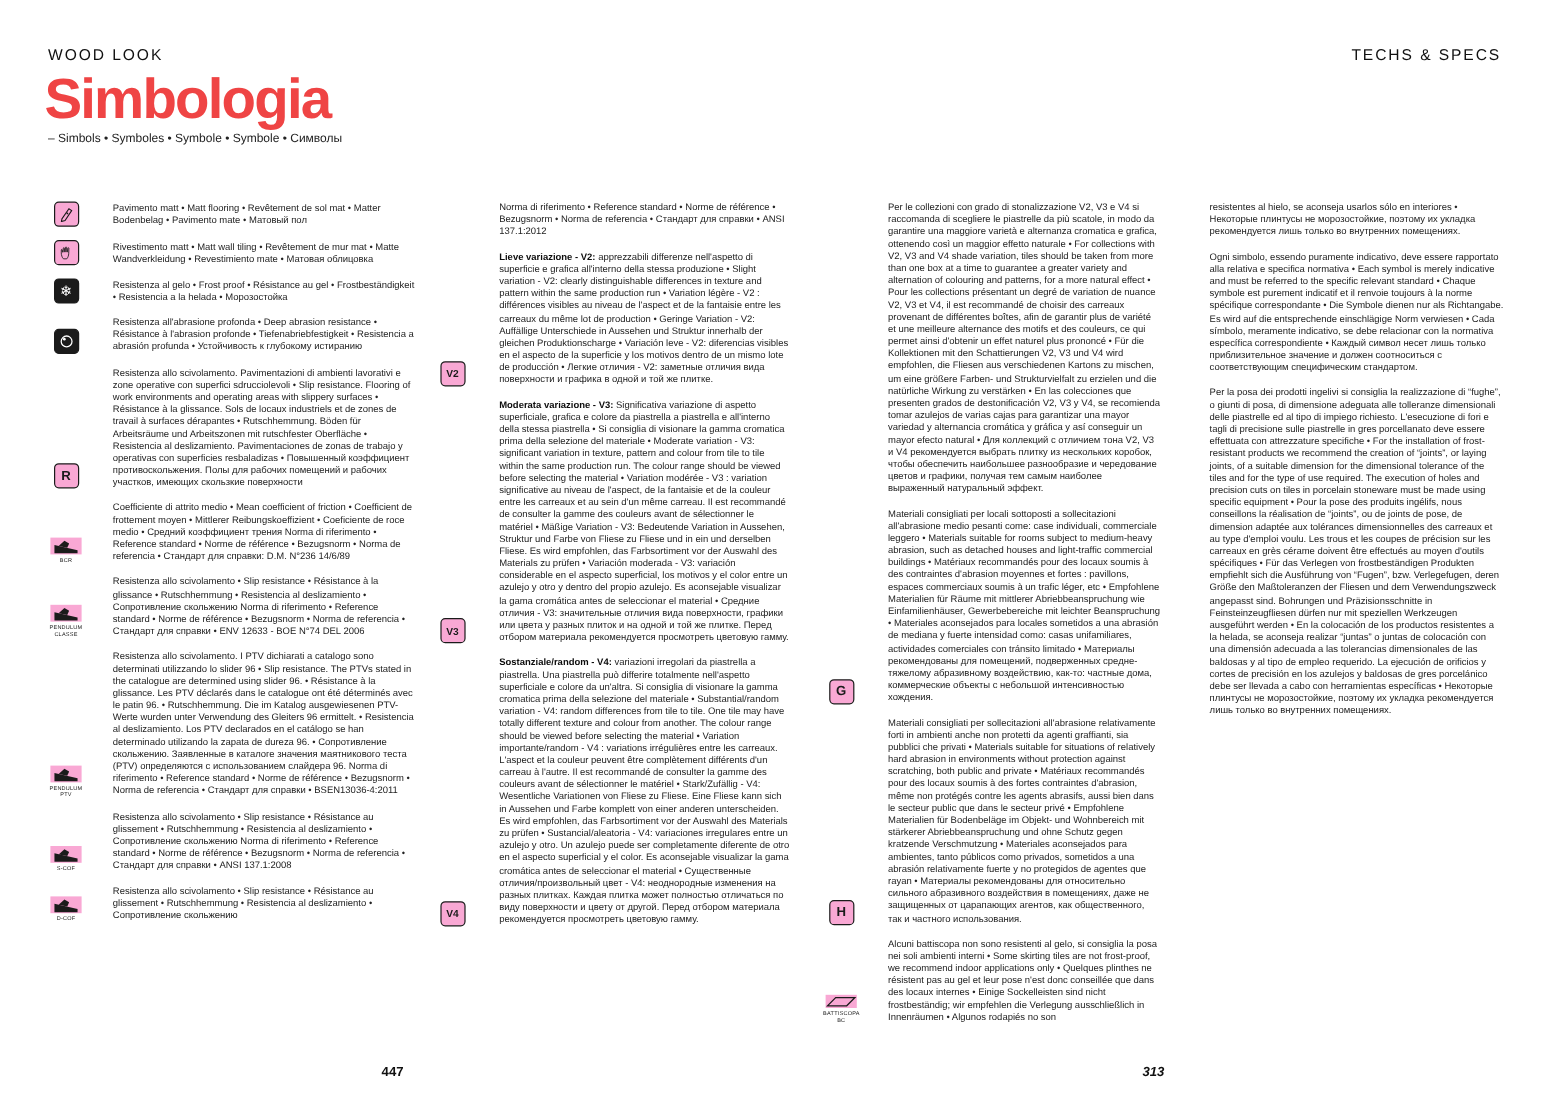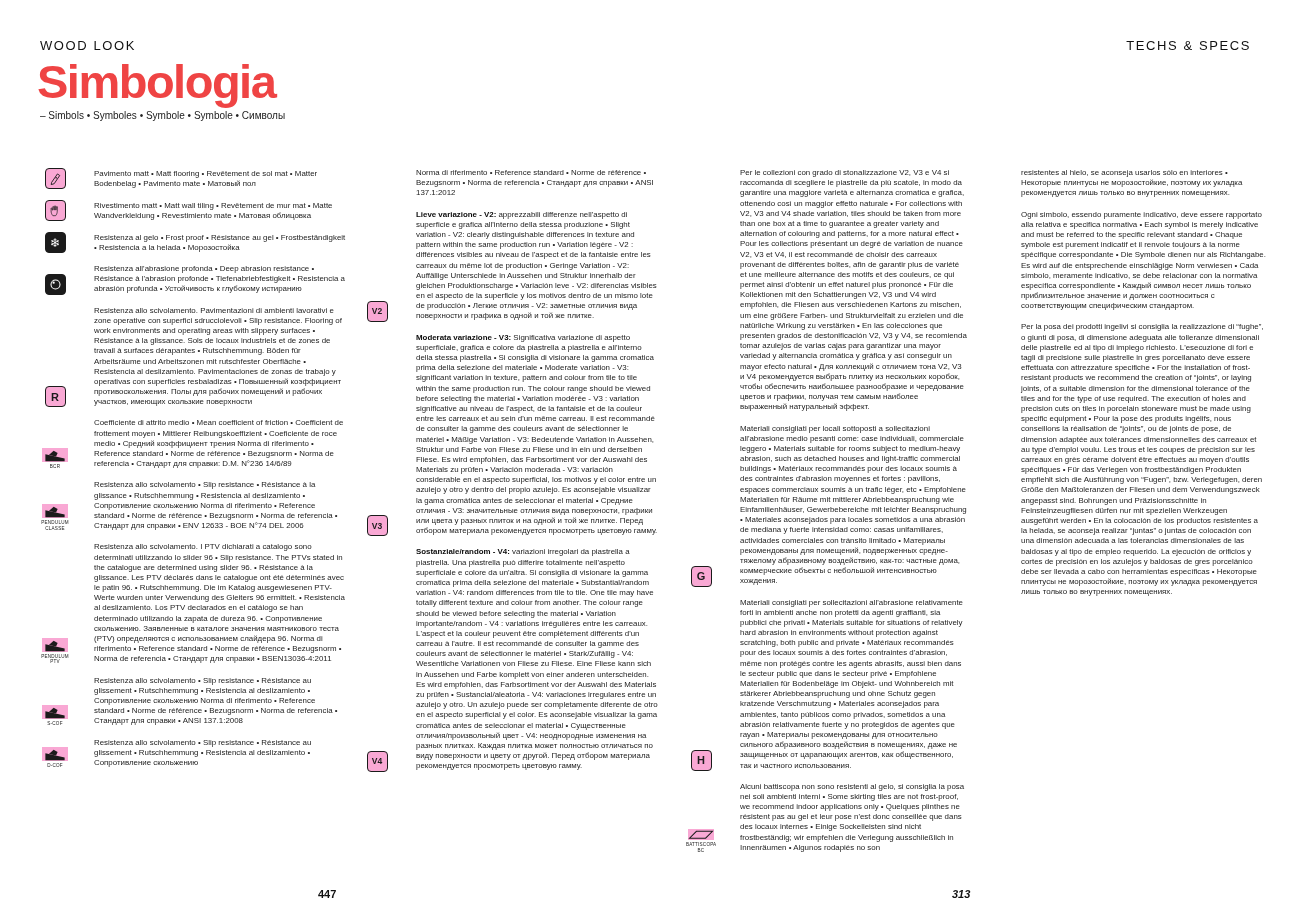--- a/index.html
+++ b/index.html
@@ -7,21 +7,21 @@
         font-family:"Liberation Sans", sans-serif;overflow:hidden;}
   .kicker{position:absolute;top:38px;font-size:13px;letter-spacing:1.6px;font-weight:500;color:#111;}
   .kicker-left{left:40px;}
   .kicker-right{right:40px;}
   .title{position:absolute;left:37px;top:54px;font-size:47px;font-weight:800;letter-spacing:-1.5px;color:#ef4444;text-align:center;}
   .subtitle{position:absolute;left:40px;top:110px;font-size:10px;color:#222;text-align:right;}
   .col{position:absolute;top:168px;display:flex;flex-direction:column;gap:11px;}
   .col1{left:40px;width:306px;}
   .col2{left:362px;width:296px;}
   .col3{left:686px;width:281px;}
-  .col4{left:1008px;width:245px;margin-left:13px;}
+  .col4{left:1008px;width:245px;}
   .entry{display:flex;gap:24px;align-items:flex-end;}
   .gutter{width:30px;flex:0 0 30px;display:flex;flex-direction:column;align-items:center;}
   .etext{flex:1;font-size:7.9px;line-height:1.29;color:#222;}
   .etext b{color:#0c0c0c;}
   .para{font-size:7.9px;line-height:1.29;color:#222;}
   .sym{box-sizing:border-box;width:21px;height:21px;border:1.3px solid #1b1b1b;border-radius:4px;
        display:flex;align-items:center;justify-content:center;font-size:8.5px;font-weight:700;
        color:#1b1b1b;background:#f9a8d4;}
   .sym.filled{background:#1b1b1b;color:#fff;border-color:#1b1b1b;font-size:12px;font-weight:400;}
   .sym.letter{font-size:11px;font-weight:700;}

